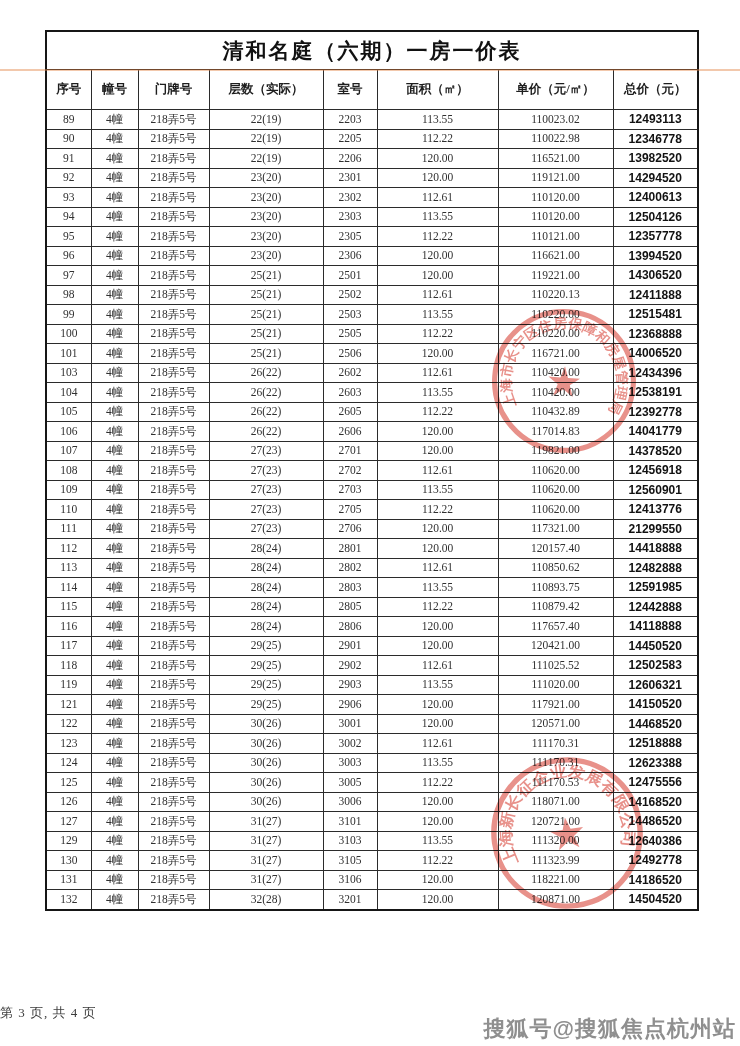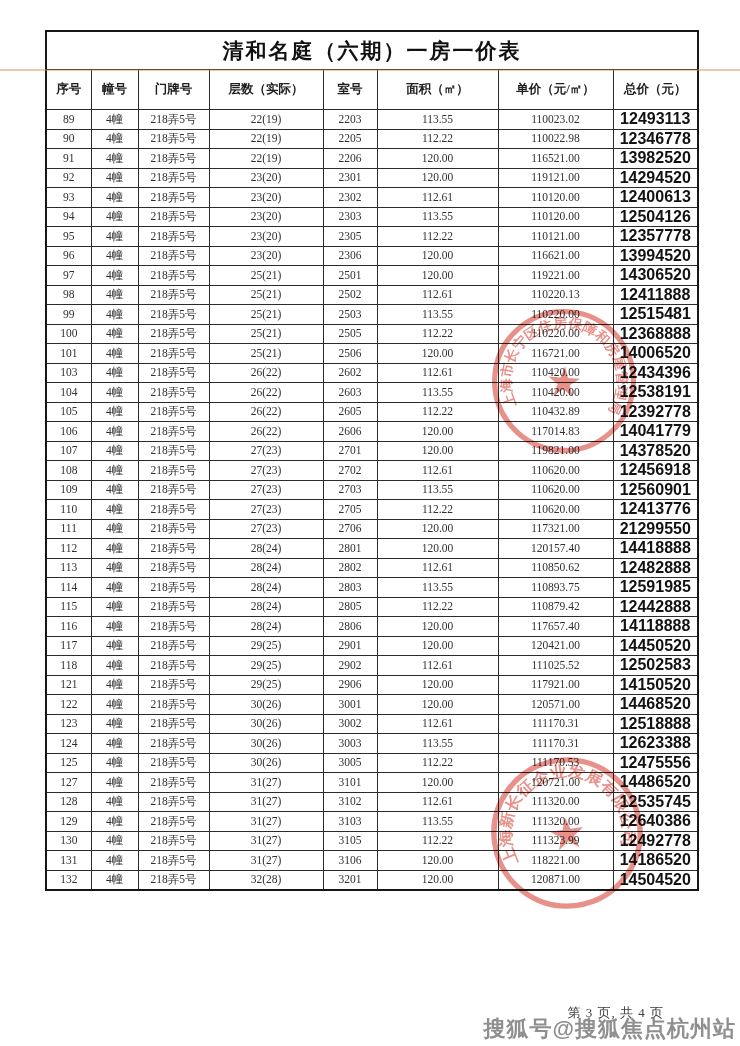--- a/index.html
+++ b/index.html
@@ -21,36 +21,36 @@
     height:37px;font-size:21px;font-weight:bold;letter-spacing:2px;color:#111;
     border-bottom:1.5px solid #161616;
   }
   .head-row th{
     height:39px;font-size:12.5px;font-weight:600;color:#1e1e1e;
   }
   .price-table tbody td{
     height:18.5px;font-size:11.5px;color:#303030;line-height:1;
   }
   .price-table tbody td:last-child{
-    font-weight:bold;font-size:16px;color:#121212;
+    font-weight:bold;font-size:12px;color:#121212;
     font-family:"Liberation Sans","DejaVu Sans",sans-serif;
   }
   .artifact-line{
     position:absolute;left:0;top:69px;width:740px;height:2px;
     background:rgba(227,134,70,0.45);pointer-events:none;
   }
   .stamp{
     position:absolute;mix-blend-mode:multiply;opacity:0.6;color:#d8473c;
     pointer-events:none;
   }
   .stamp svg{display:block;width:100%;height:100%;}
   .stamp-1{left:489px;top:306px;width:150px;height:150px;transform:rotate(4deg);}
   .stamp-2{left:488px;top:754px;width:158px;height:158px;transform:rotate(-8deg);}
   .page-footer{
-    position:absolute;left:0;top:1004px;width:664px;text-align:right;
+    position:absolute;left:0;top:1004px;width:664px;text-align:left;
     font-size:13px;color:#3d3d3d;letter-spacing:1px;
   }
   .watermark{
     position:absolute;right:4px;top:1014px;font-size:22px;font-weight:bold;
     color:#8f8f8f;letter-spacing:1px;
     font-family:"Liberation Sans","DejaVu Sans",sans-serif;
   }
 </style>
 </head>
 <body>
@@ -368,20 +368,30 @@
           <td>118</td>
           <td>4幢</td>
           <td>218弄5号</td>
           <td>29(25)</td>
           <td>2902</td>
           <td>112.61</td>
           <td>111025.52</td>
           <td>12502583</td>
         </tr>
         <tr>
+          <td>119</td>
+          <td>4幢</td>
+          <td>218弄5号</td>
+          <td>29(25)</td>
+          <td>2903</td>
+          <td>113.55</td>
+          <td>111020.00</td>
+          <td>12606321</td>
+        </tr>
+        <tr>
           <td>121</td>
           <td>4幢</td>
           <td>218弄5号</td>
           <td>29(25)</td>
           <td>2906</td>
           <td>120.00</td>
           <td>117921.00</td>
           <td>14150520</td>
         </tr>
         <tr>
@@ -418,38 +428,38 @@
           <td>125</td>
           <td>4幢</td>
           <td>218弄5号</td>
           <td>30(26)</td>
           <td>3005</td>
           <td>112.22</td>
           <td>111170.53</td>
           <td>12475556</td>
         </tr>
         <tr>
+          <td>126</td>
+          <td>4幢</td>
+          <td>218弄5号</td>
+          <td>30(26)</td>
+          <td>3006</td>
+          <td>120.00</td>
+          <td>118071.00</td>
+          <td>14168520</td>
+        </tr>
+        <tr>
           <td>127</td>
           <td>4幢</td>
           <td>218弄5号</td>
           <td>31(27)</td>
           <td>3101</td>
           <td>120.00</td>
           <td>120721.00</td>
           <td>14486520</td>
-        </tr>
-        <tr>
-          <td>128</td>
-          <td>4幢</td>
-          <td>218弄5号</td>
-          <td>31(27)</td>
-          <td>3102</td>
-          <td>112.61</td>
-          <td>111320.00</td>
-          <td>12535745</td>
         </tr>
         <tr>
           <td>129</td>
           <td>4幢</td>
           <td>218弄5号</td>
           <td>31(27)</td>
           <td>3103</td>
           <td>113.55</td>
           <td>111320.00</td>
           <td>12640386</td>

